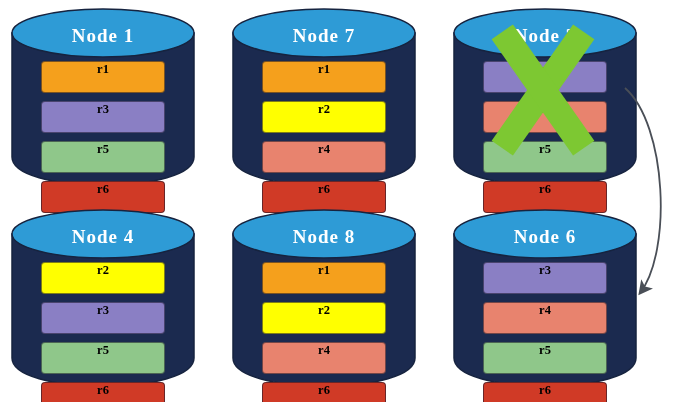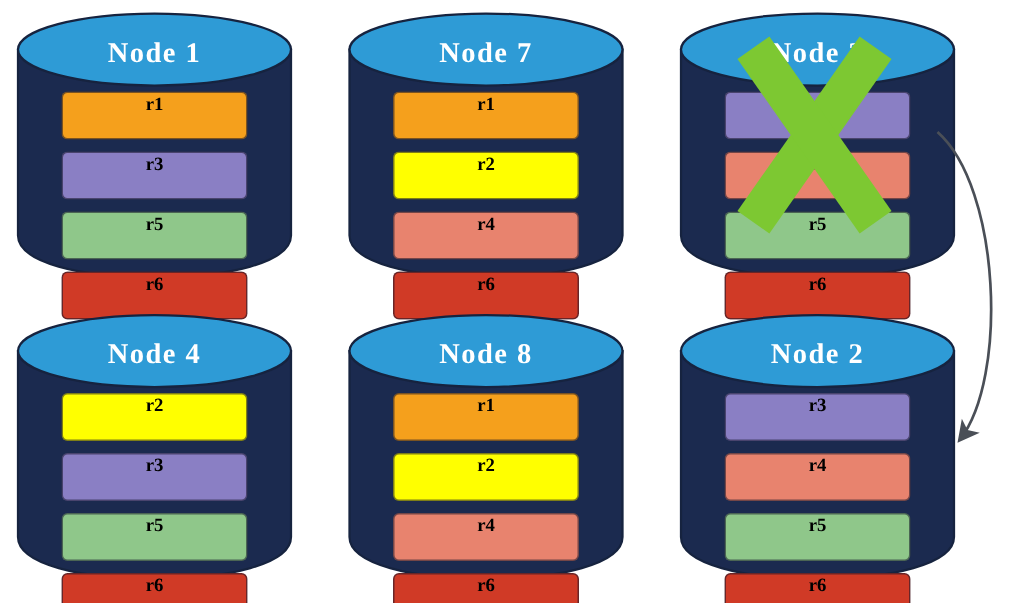--- a/index.html
+++ b/index.html
@@ -155,21 +155,21 @@
         <div class="bar" style="background: rgb(255, 255, 0);">r2</div>
         <div class="bar" style="background: rgb(232, 131, 110);">r4</div>
         <div class="bar" style="background: rgb(208, 58, 38);">r6</div>
       </div>
     </div>
     <div class="node" style="left: 452px; top: 208px;">
       <svg viewBox="0 0 186 180">
         <path d="M 2 26 L 2 150 C 2 168 44 178 93 178 C 142 178 184 168 184 150 L 184 26 Z" fill="#1b2a4f" stroke="#16233f" stroke-width="1.5"></path>
         <ellipse cx="93" cy="26" rx="91" ry="24" fill="#2e9bd6" stroke="#16233f" stroke-width="1.5"></ellipse>
       </svg>
-      <div class="node-title">Node 2</div>
+      <div class="node-title">Node 6</div>
       <div class="bars">
         <div class="bar" style="background: rgb(138, 127, 196);">r3</div>
         <div class="bar" style="background: rgb(232, 131, 110);">r4</div>
         <div class="bar" style="background: rgb(143, 199, 138);">r5</div>
         <div class="bar" style="background: rgb(208, 58, 38);">r6</div>
       </div>
     </div>
     <svg id="arrow-layer" viewBox="0 0 676 402" xmlns="http://www.w3.org/2000/svg">
     <defs>
       <marker id="arrowhead" markerWidth="9" markerHeight="9" refX="6.5" refY="4.2" orient="auto" markerUnits="strokeWidth">

